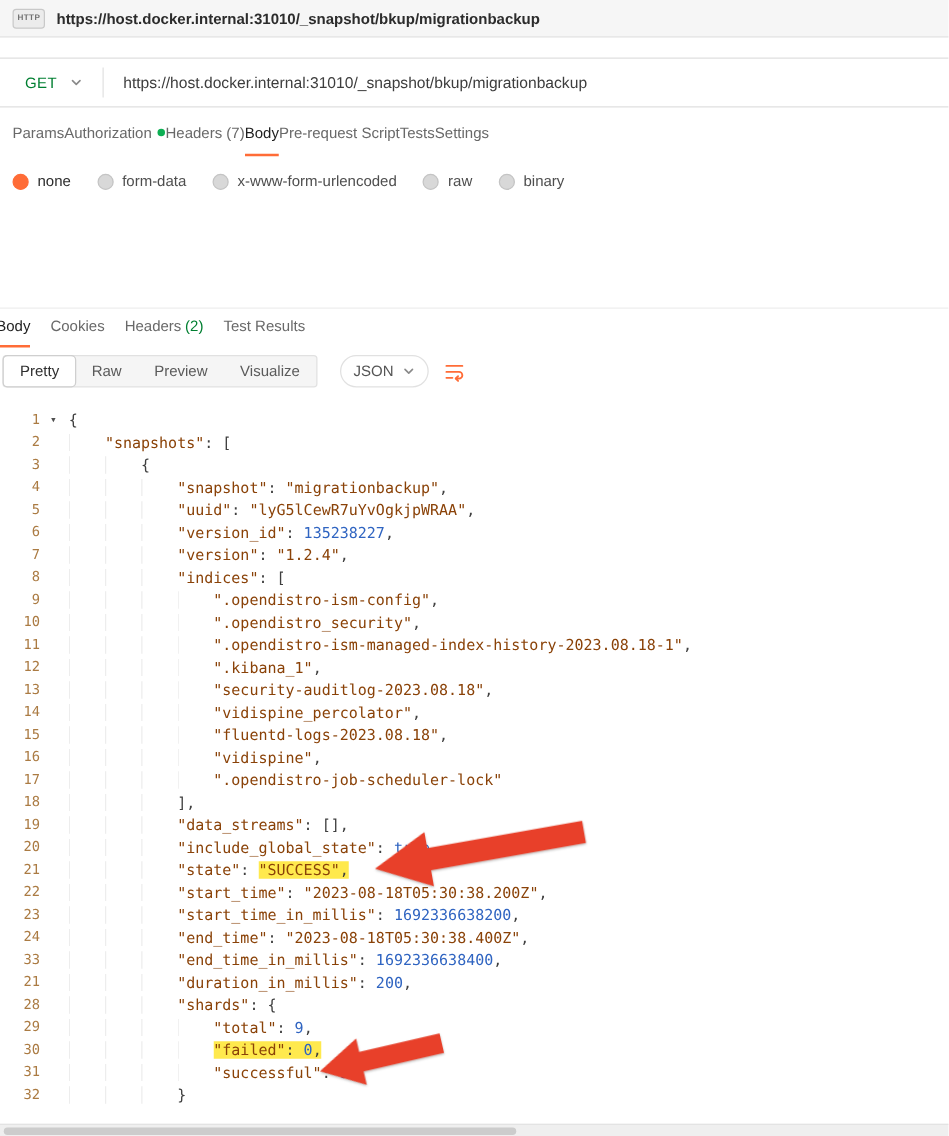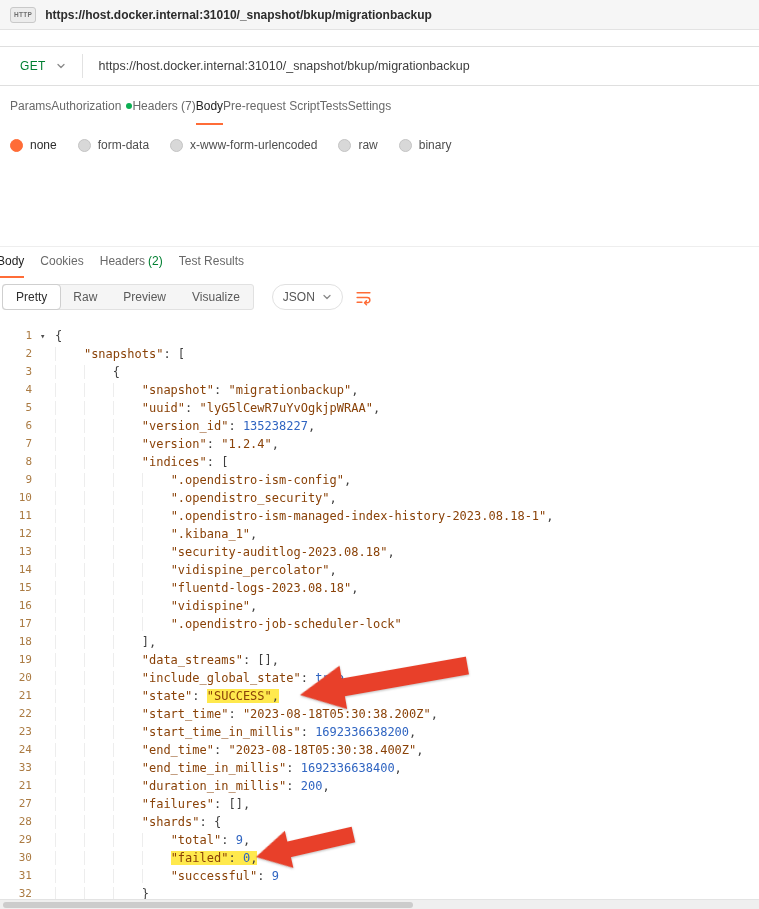--- a/index.html
+++ b/index.html
@@ -169,21 +169,20 @@
           <div class="cl"><span class="g">17</span><span class="c"><span class="ind">    </span><span class="ind">    </span><span class="ind">    </span><span class="ind">    </span><span class="s">".opendistro-job-scheduler-lock"</span></span></div>
           <div class="cl"><span class="g">18</span><span class="c"><span class="ind">    </span><span class="ind">    </span><span class="ind">    </span><span class="p">]</span><span class="p">,</span></span></div>
           <div class="cl"><span class="g">19</span><span class="c"><span class="ind">    </span><span class="ind">    </span><span class="ind">    </span><span class="k">"data_streams"</span><span class="p">:</span> <span class="p">[</span><span class="p">]</span><span class="p">,</span></span></div>
           <div class="cl"><span class="g">20</span><span class="c"><span class="ind">    </span><span class="ind">    </span><span class="ind">    </span><span class="k">"include_global_state"</span><span class="p">:</span> <span class="b">true</span><span class="p">,</span></span></div>
           <div class="cl"><span class="g">21</span><span class="c"><span class="ind">    </span><span class="ind">    </span><span class="ind">    </span><span class="k">"state"</span><span class="p">:</span> <span class="hl"><span class="s">"SUCCESS"</span><span class="p">,</span></span></span></div>
           <div class="cl"><span class="g">22</span><span class="c"><span class="ind">    </span><span class="ind">    </span><span class="ind">    </span><span class="k">"start_time"</span><span class="p">:</span> <span class="s">"2023-08-18T05:30:38.200Z"</span><span class="p">,</span></span></div>
           <div class="cl"><span class="g">23</span><span class="c"><span class="ind">    </span><span class="ind">    </span><span class="ind">    </span><span class="k">"start_time_in_millis"</span><span class="p">:</span> <span class="n">1692336638200</span><span class="p">,</span></span></div>
           <div class="cl"><span class="g">24</span><span class="c"><span class="ind">    </span><span class="ind">    </span><span class="ind">    </span><span class="k">"end_time"</span><span class="p">:</span> <span class="s">"2023-08-18T05:30:38.400Z"</span><span class="p">,</span></span></div>
           <div class="cl"><span class="g">33</span><span class="c"><span class="ind">    </span><span class="ind">    </span><span class="ind">    </span><span class="k">"end_time_in_millis"</span><span class="p">:</span> <span class="n">1692336638400</span><span class="p">,</span></span></div>
           <div class="cl"><span class="g">21</span><span class="c"><span class="ind">    </span><span class="ind">    </span><span class="ind">    </span><span class="k">"duration_in_millis"</span><span class="p">:</span> <span class="n">200</span><span class="p">,</span></span></div>
-          <div class="cl"><span class="g">27</span><span class="c"><span class="ind">    </span><span class="ind">    </span><span class="ind">    </span><span class="k">"failures"</span><span class="p">:</span> <span class="p">[</span><span class="p">]</span><span class="p">,</span></span></div>
           <div class="cl"><span class="g">28</span><span class="c"><span class="ind">    </span><span class="ind">    </span><span class="ind">    </span><span class="k">"shards"</span><span class="p">:</span> <span class="p">{</span></span></div>
           <div class="cl"><span class="g">29</span><span class="c"><span class="ind">    </span><span class="ind">    </span><span class="ind">    </span><span class="ind">    </span><span class="k">"total"</span><span class="p">:</span> <span class="n">9</span><span class="p">,</span></span></div>
           <div class="cl"><span class="g">30</span><span class="c"><span class="ind">    </span><span class="ind">    </span><span class="ind">    </span><span class="ind">    </span><span class="hl"><span class="k">"failed"</span><span class="p">:</span> <span class="n">0</span><span class="p">,</span></span></span></div>
           <div class="cl"><span class="g">31</span><span class="c"><span class="ind">    </span><span class="ind">    </span><span class="ind">    </span><span class="ind">    </span><span class="k">"successful"</span><span class="p">:</span> <span class="n">9</span></span></div>
           <div class="cl"><span class="g">32</span><span class="c"><span class="ind">    </span><span class="ind">    </span><span class="ind">    </span><span class="p">}</span></span></div>
         </div>
     </div>
   </section>
 
   <svg class="arrow arrow1" width="170" height="48" viewBox="0 0 170 48">

